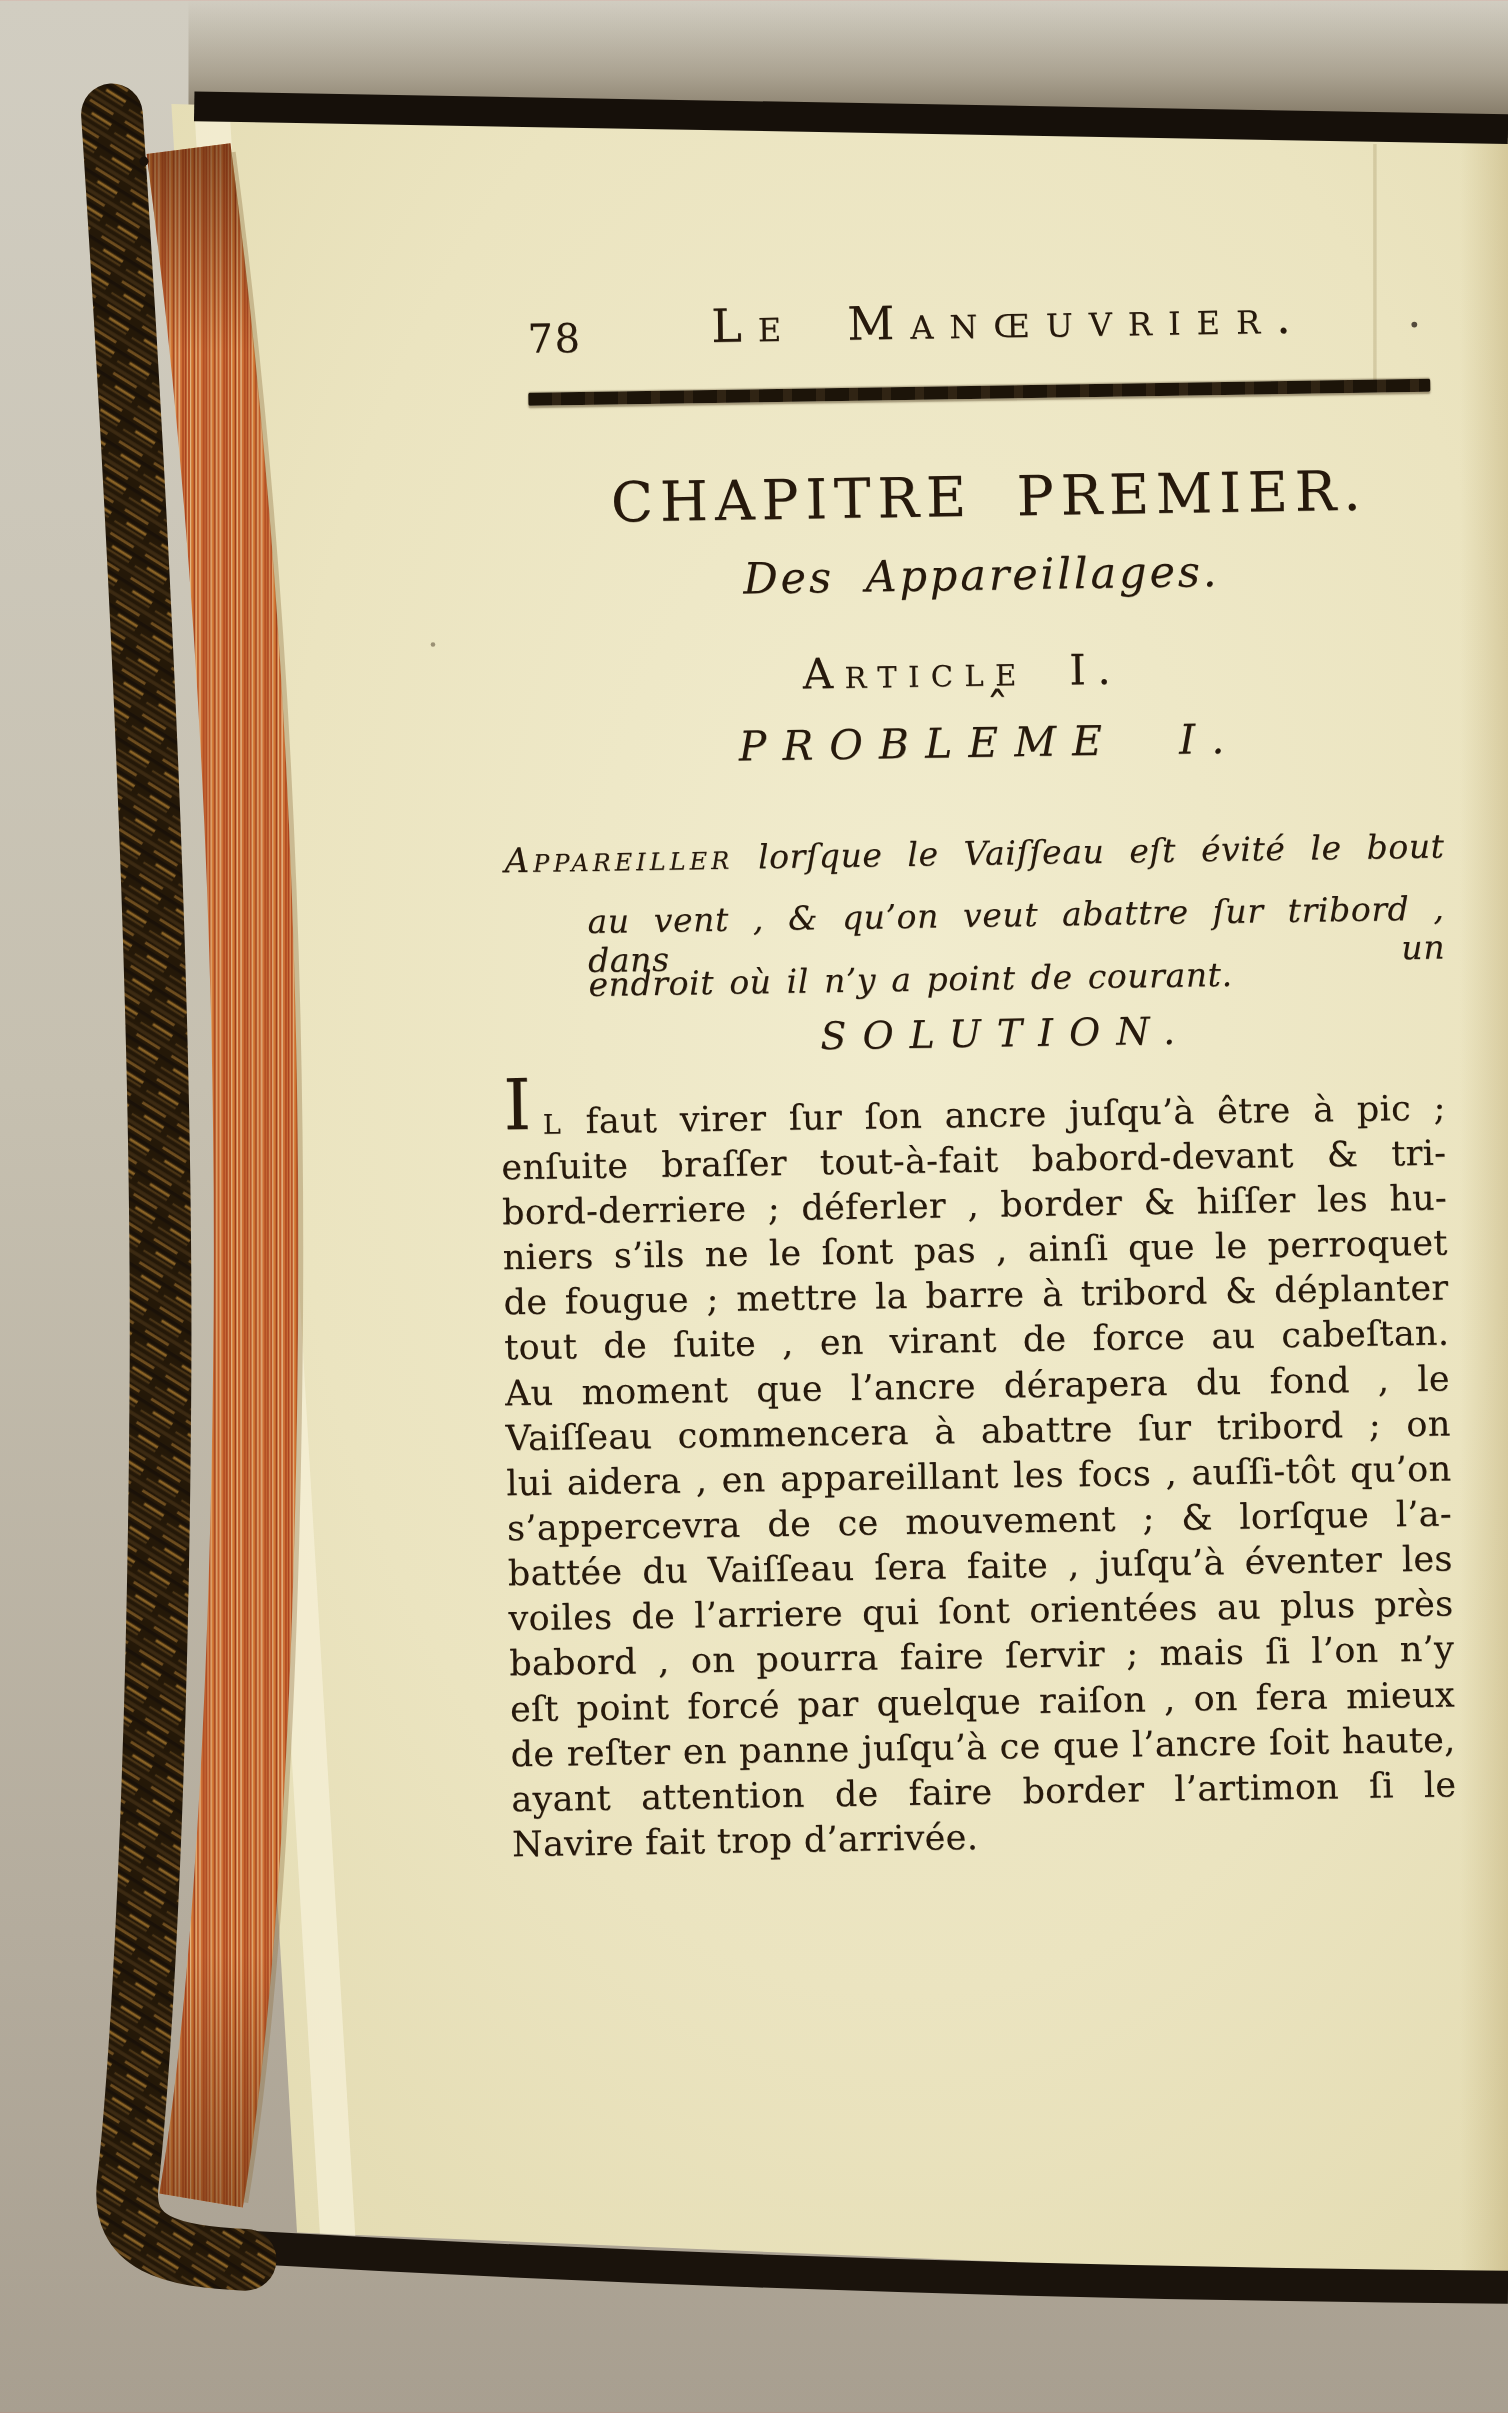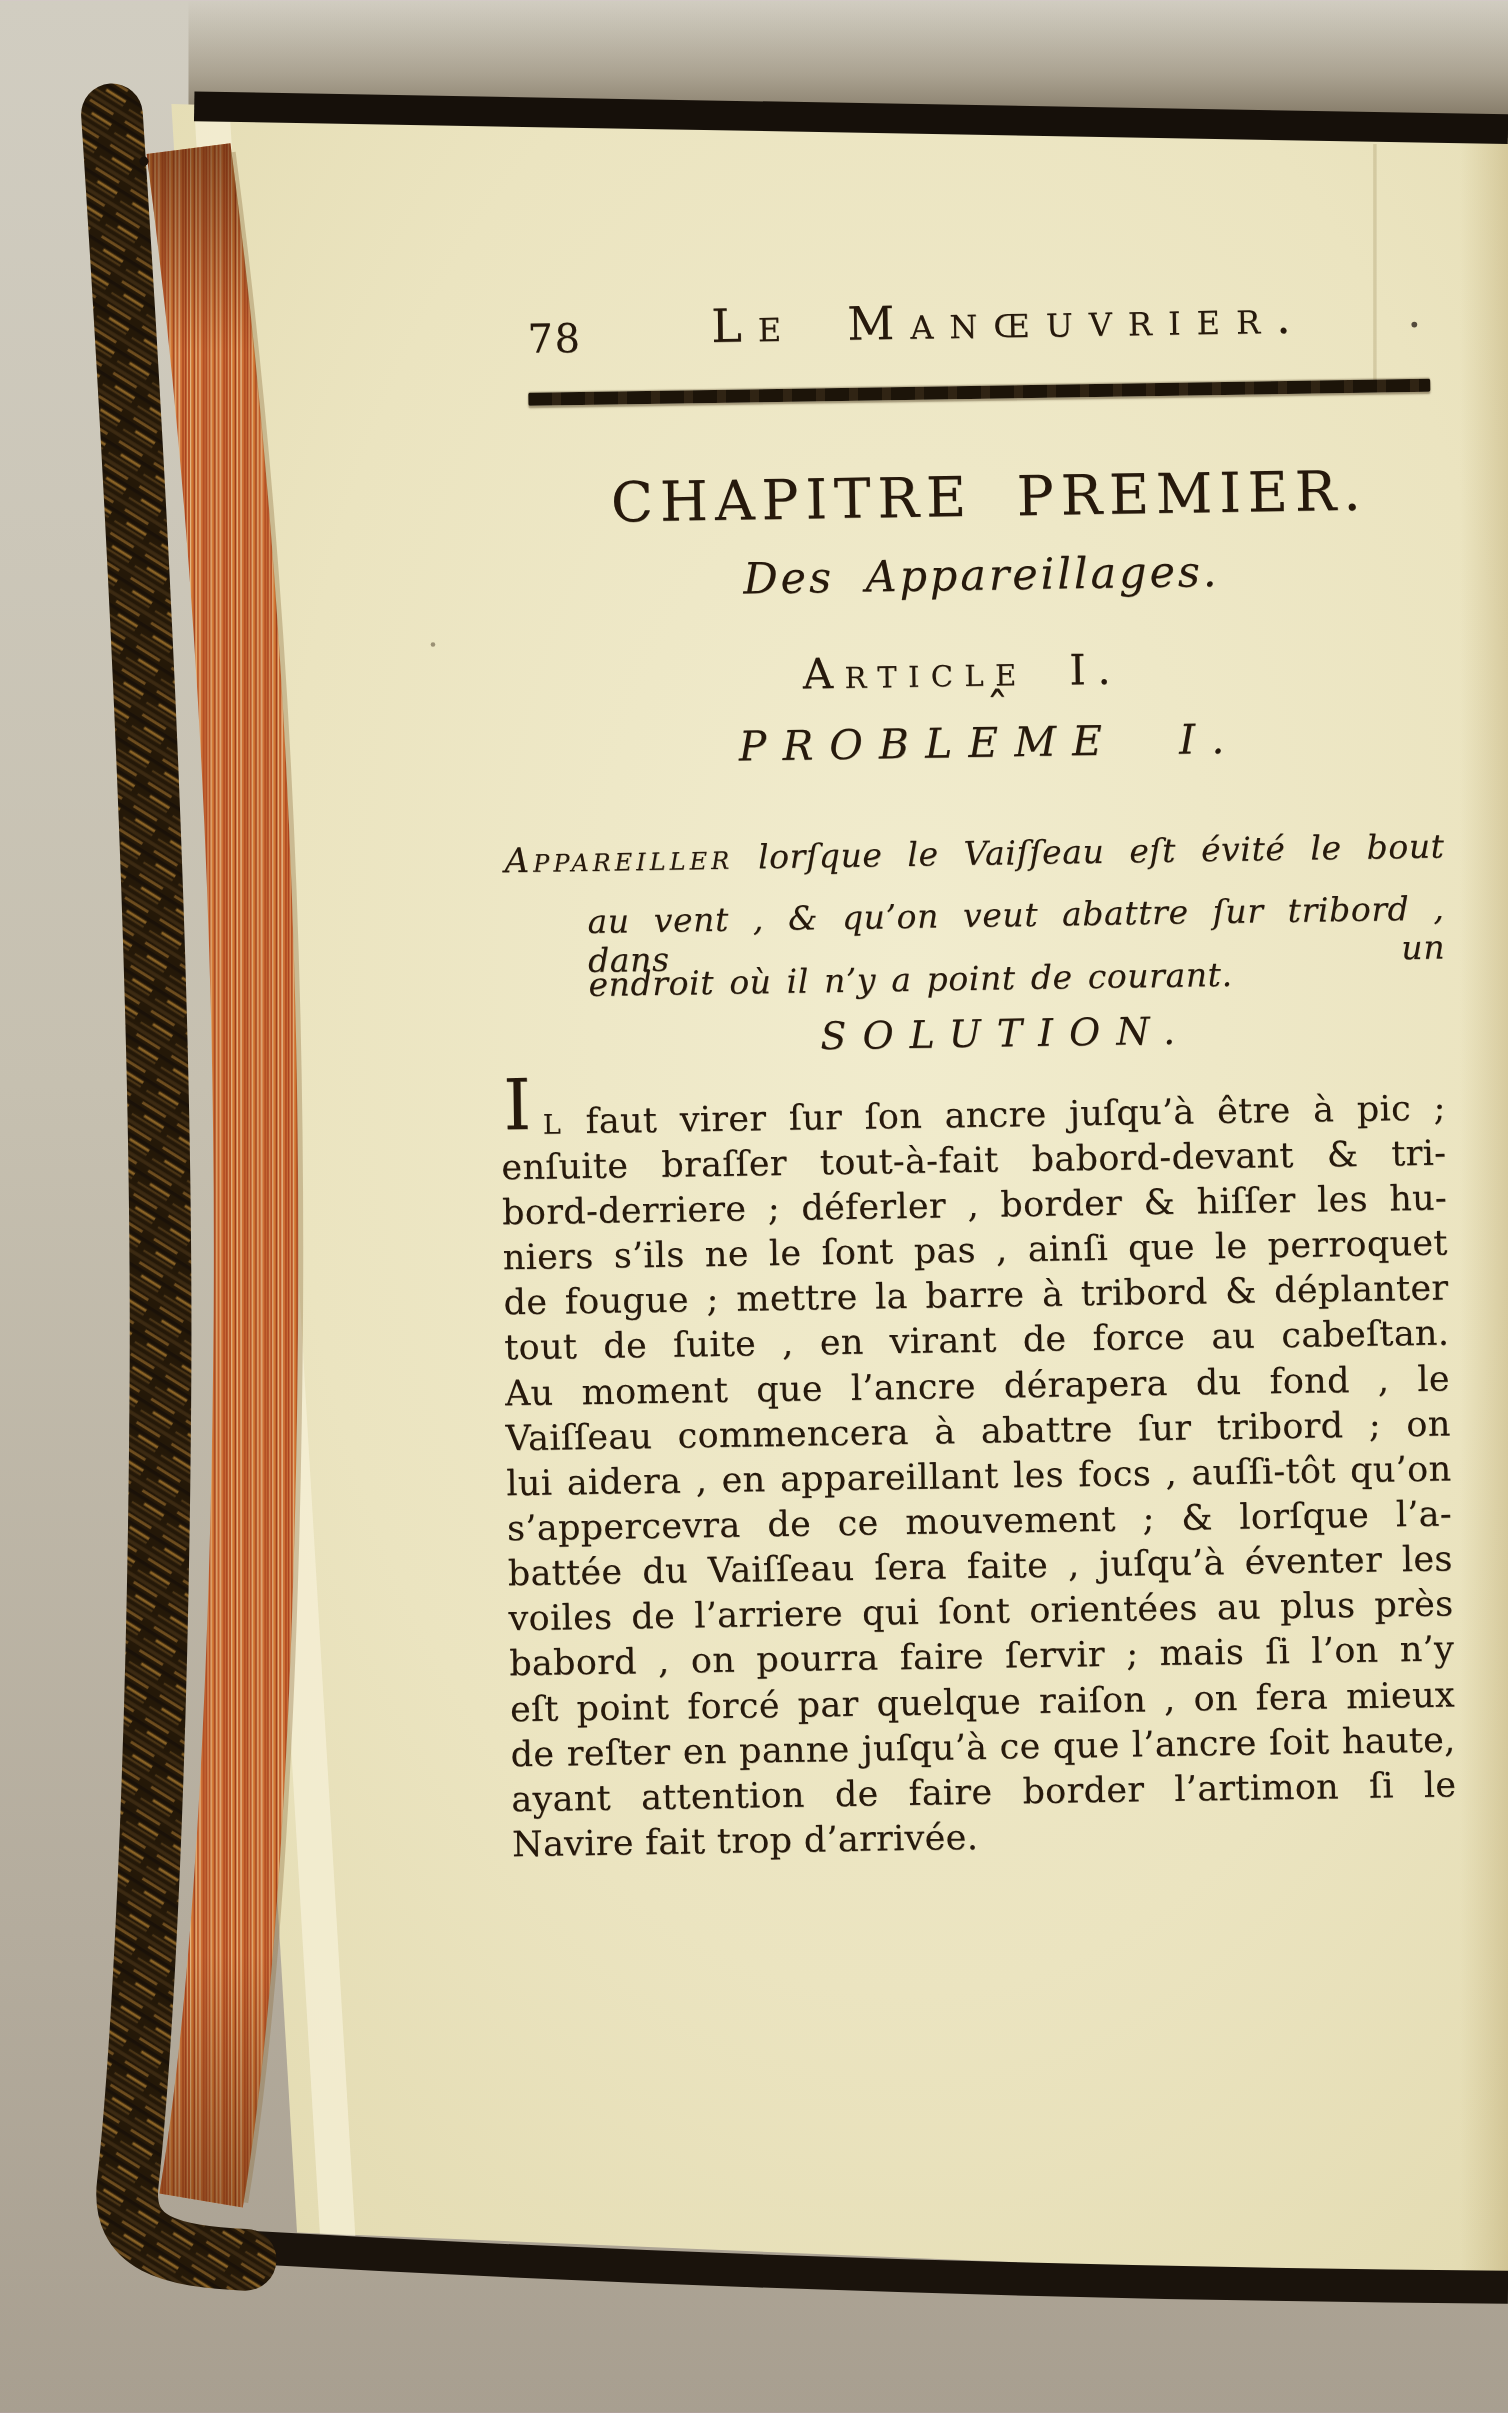--- a/index.html
+++ b/index.html
@@ -1,17 +1,17 @@
 <!DOCTYPE html>
 <html style="font-size:9.1px"><head>
 <meta charset="utf-8">
 <style>
   html,body{margin:0;padding:0;background:#8f887b;}
   .stage{position:relative;width:1508px;height:2413px;overflow:hidden;
-         background:#f0abfc;font-family:"DejaVu Serif",serif;}
+         background:#ef4444;font-family:"DejaVu Serif",serif;}
   .stage svg.bg{position:absolute;left:0;top:0;}
   
   .textlayer{position:absolute;left:0;top:0;width:1508px;height:2413px;
              transform:rotate(-0.9deg);transform-origin:971px 1200px;
              color:#26190c;}
   .textlayer *{white-space:nowrap;}
   .t{position:absolute;text-shadow:0.3px 0.5px 0.6px rgba(40,28,14,0.38);}
   .pageno{left:541px;top:309px;font-size:40px;letter-spacing:1.7px;}
   .runtitle{left:725px;top:295px;font-size:46px;font-variant:small-caps;
             letter-spacing:16px;word-spacing:19.4px;}

